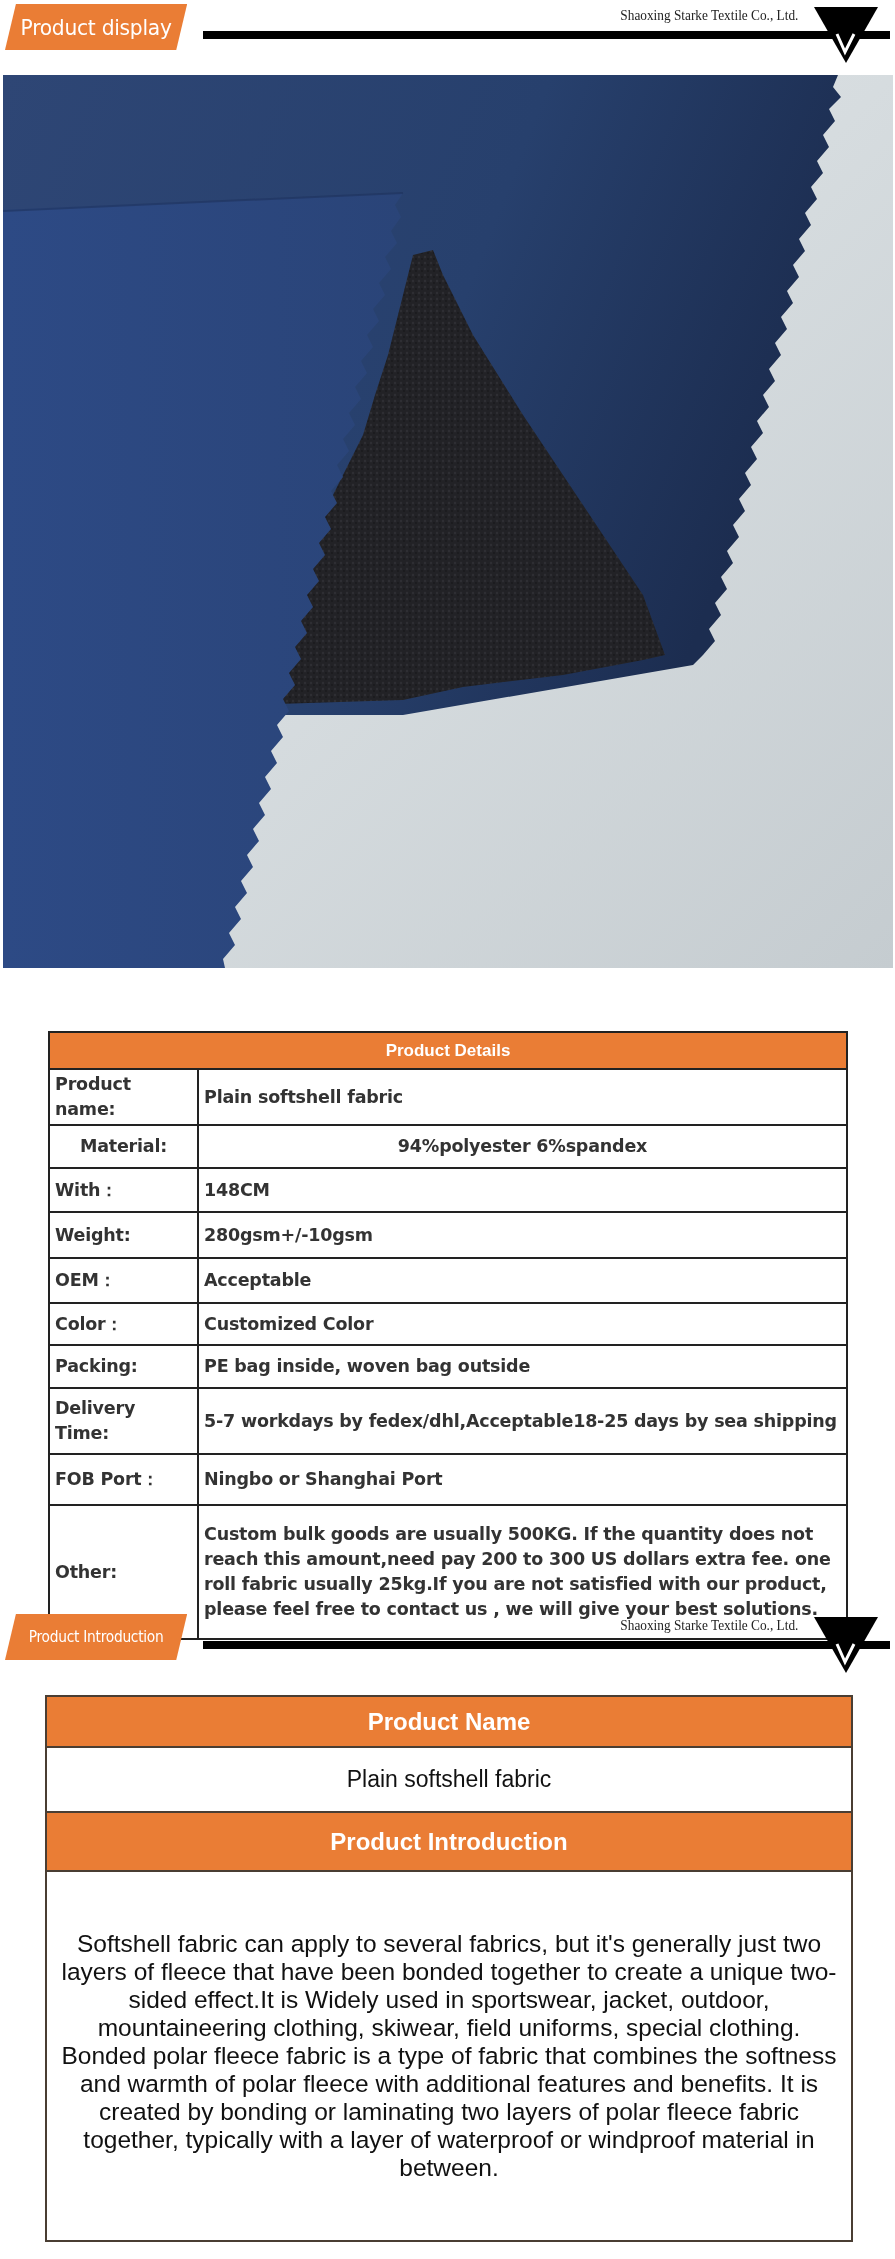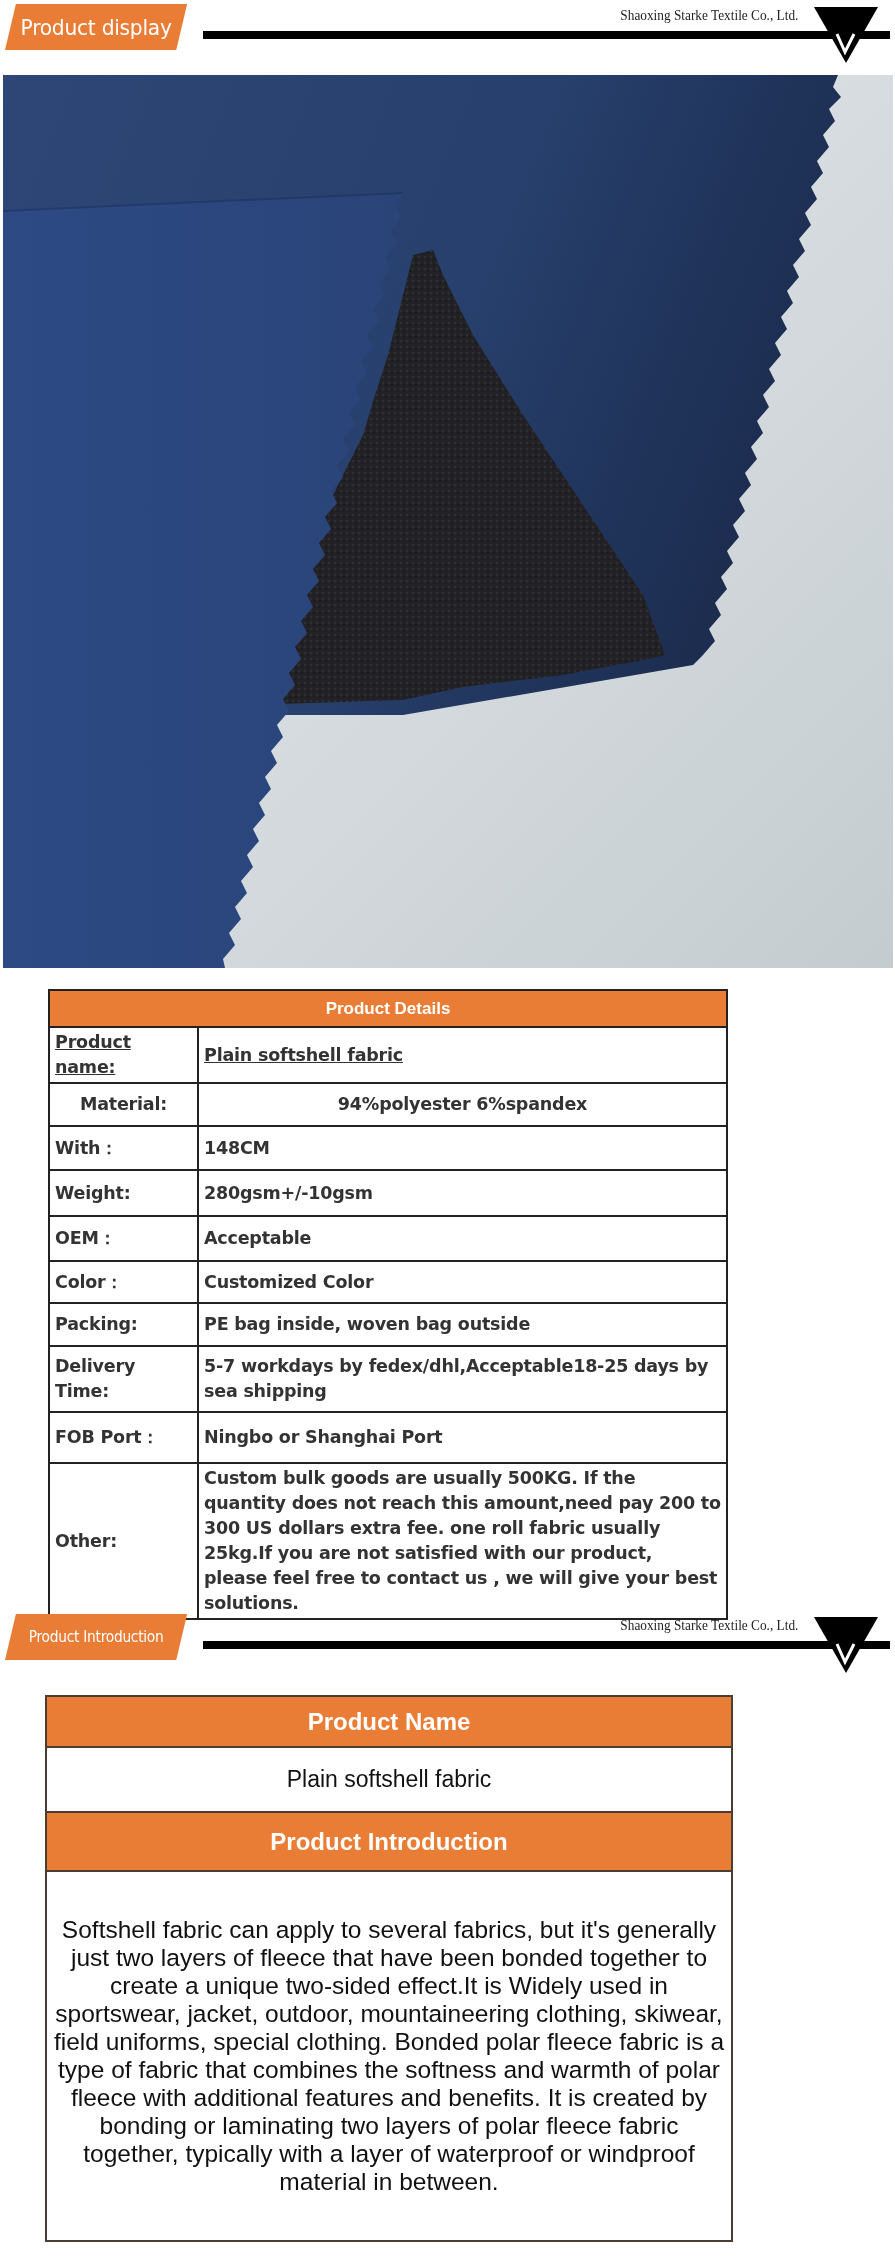--- a/index.html
+++ b/index.html
@@ -21,33 +21,33 @@
     font-size: 14px; color: #222; transform: scaleX(0.95); transform-origin: right center;
   }
   .sec-logo { position: absolute; left: 814px; top: 7px; width: 64px; height: 56px; }
 
   
   .photo { position: absolute; left: 3px; top: 75px; width: 890px; height: 893px; overflow: hidden; }
   .photo svg { display: block; }
 
   
   .details {
-    position: absolute; left: 48px; top: 989px; width: 680px; border-collapse: collapse;
+    position: absolute; left: 48px; top: 1031px; width: 800px; border-collapse: collapse;
     font-family: "DejaVu Sans", sans-serif; font-weight: bold; color: #333;
   }
   .details th {
     background: #ea7d35; color: #fff; height: 35px; font-size: 17px; font-weight: bold;
     border: 2px solid #222; padding: 0; font-family: "Liberation Sans", sans-serif;
   }
   .details td { border: 2px solid #222; font-size: 17.5px; line-height: 25px; padding: 2px 5px; vertical-align: middle; letter-spacing: -0.2px; }
   .details td.k { width: 137px; }
 
   
   .intro {
-    position: absolute; left: 45px; top: 1695px; width: 688px; border-collapse: collapse;
+    position: absolute; left: 45px; top: 1695px; width: 808px; border-collapse: collapse;
     font-family: "Liberation Sans", sans-serif; text-align: center;
   }
   .intro td { border: 2px solid #4a3e33; padding: 0; }
   .intro .hdr { background: #ea7d35; color: #fff; font-size: 24px; font-weight: bold; }
   .intro .h1 { height: 49px; }
   .intro .h2 { height: 57px; }
   .intro .name { height: 63px; font-size: 23px; color: #111; }
   .intro .para { height: 368px; font-size: 24.5px; line-height: 28px; color: #111; padding: 0 6px; }
 </style>
 </head>
@@ -97,21 +97,21 @@
   </svg>
 </div>
 
 <table class="details">
   <thead>
     <tr>
         <th colspan="2">Product Details</th>
       </tr>
   </thead>
   <tbody>
-    <tr style="height:55px;text-decoration:underline;">
+    <tr style="height:55px;">
       <td class="k">Product name:</td>
       <td>Plain softshell fabric</td>
     </tr>
     <tr style="height:43px;text-align:center;">
       <td class="k">Material:</td>
       <td>94%polyester 6%spandex</td>
     </tr>
     <tr style="height:44px;">
       <td class="k">With：</td>
       <td>148CM</td>

